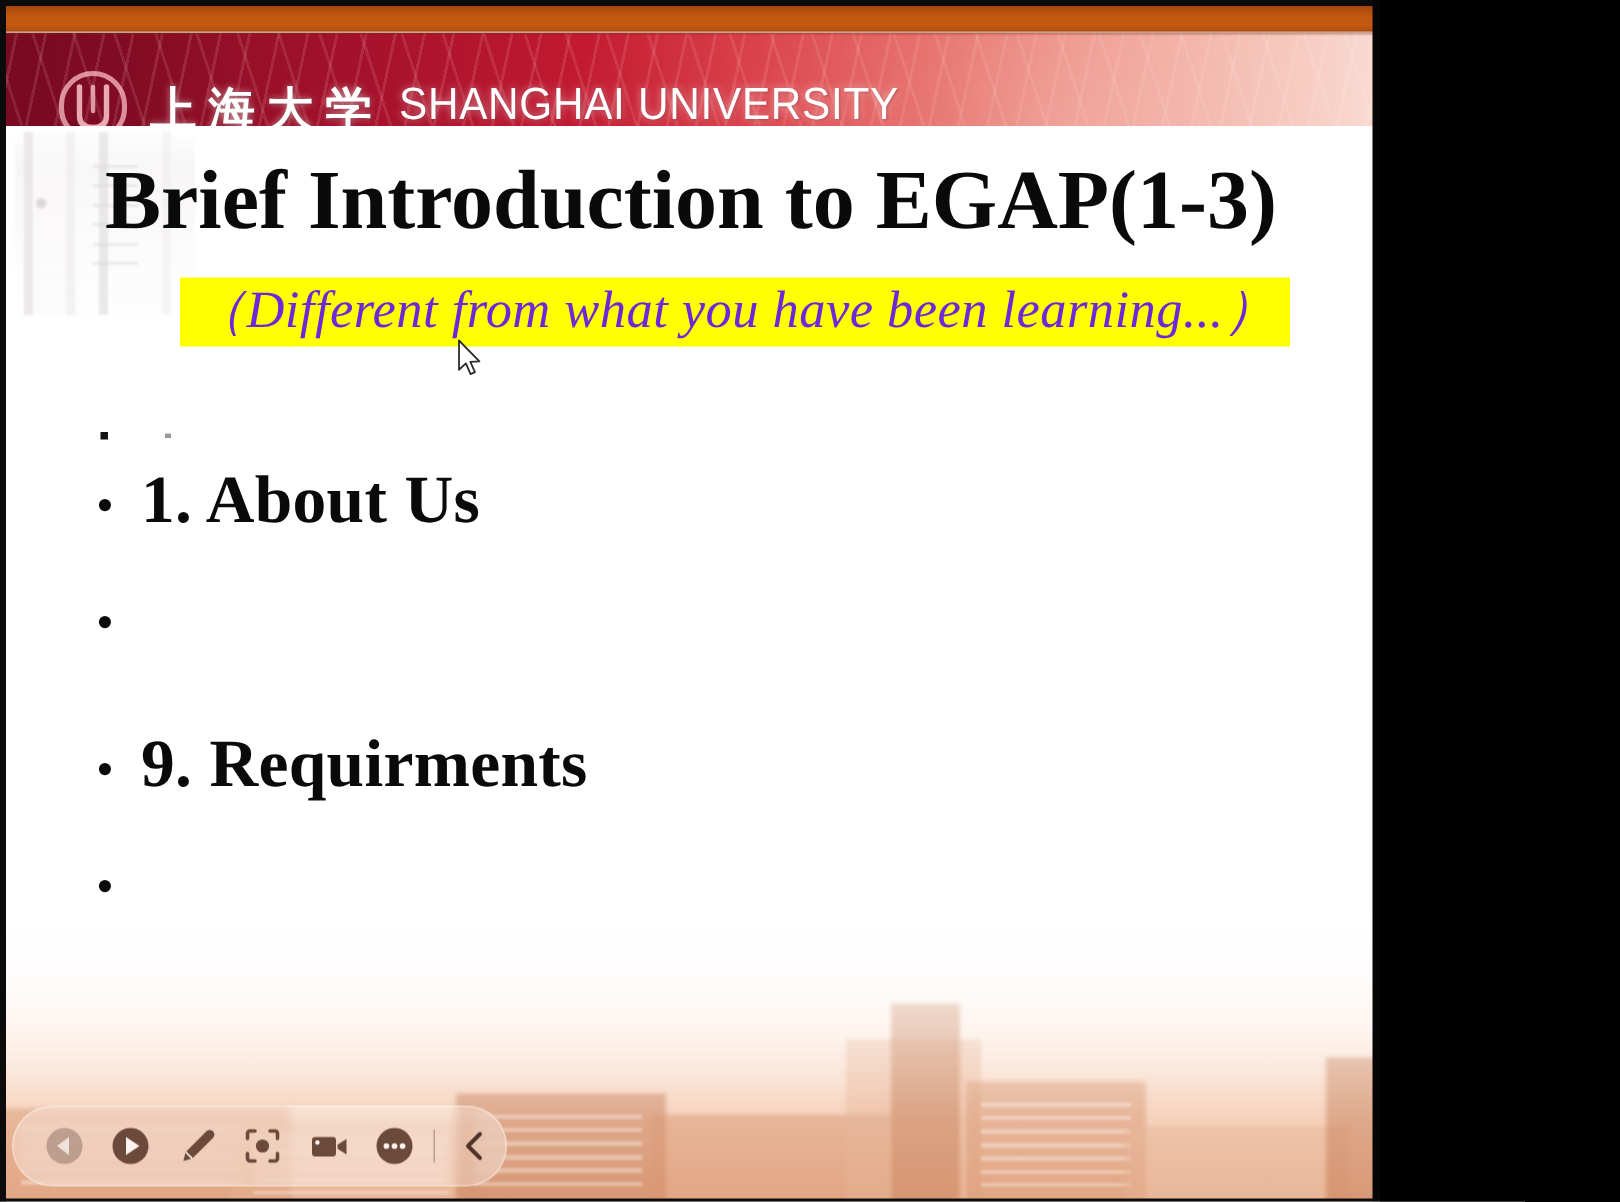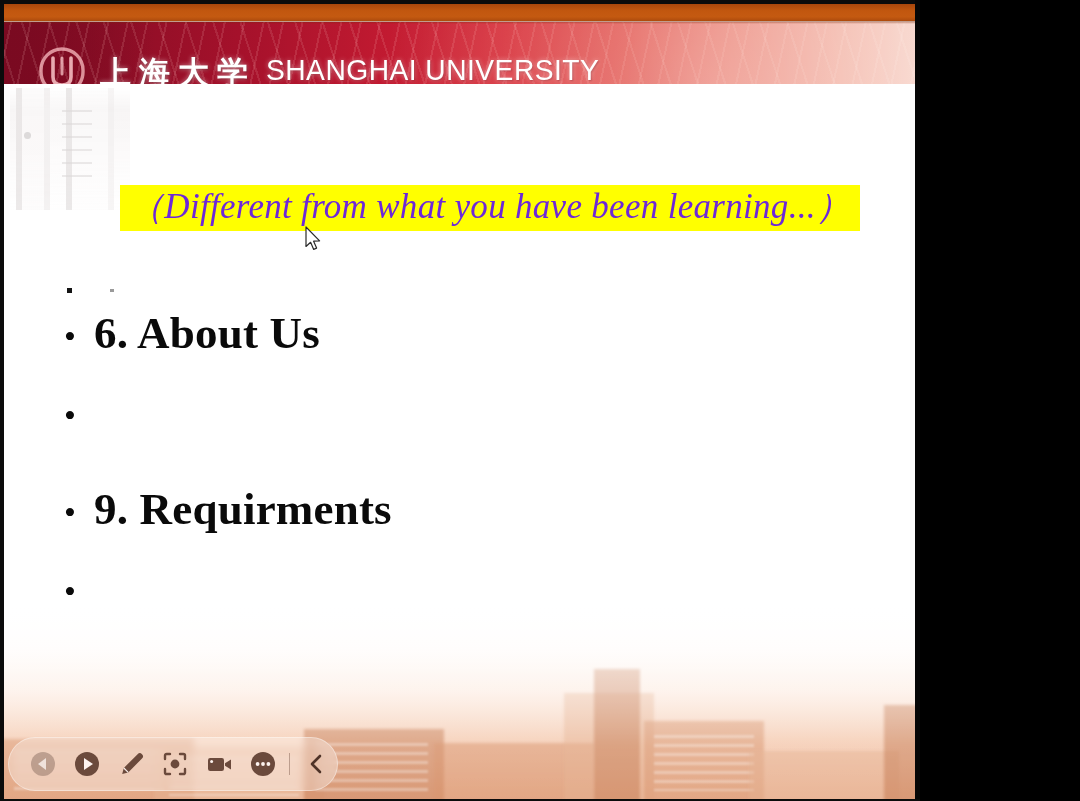--- a/index.html
+++ b/index.html
@@ -325,32 +325,33 @@
           <path d="M25 11 L25 27" fill="none" stroke="rgba(255,205,208,.72)" stroke-width="3" stroke-linecap="round"></path>
         </svg>
       </div>
 
       <div class="logo-cn">上海大学</div>
       <div class="logo-en">SHANGHAI UNIVERSITY</div>
     </div>
 
     <div class="wm-building"></div>
 
+    <div class="title-main">Brief Introduction  to EGAP(1-3)</div>
 
     <div class="subtitle-wrap">
       <span class="subtitle-hl">（Different from what you have been learning...）</span>
     </div>
 
     <div class="stray-dot-a"></div>
     <div class="stray-dot-b"></div>
 
     <ul class="bullets">
       <li class="bullet-row">
         <span class="bullet-dot">•</span>
-        <span class="bullet-text">6. About Us</span>
+        <span class="bullet-text">1. About Us</span>
       </li>
       <li class="bullet-row">
         <span class="bullet-dot">•</span>
       </li>
       <li class="bullet-row">
         <span class="bullet-dot">•</span>
         <span class="bullet-text">9. Requirments</span>
       </li>
       <li class="bullet-row">
         <span class="bullet-dot">•</span>

